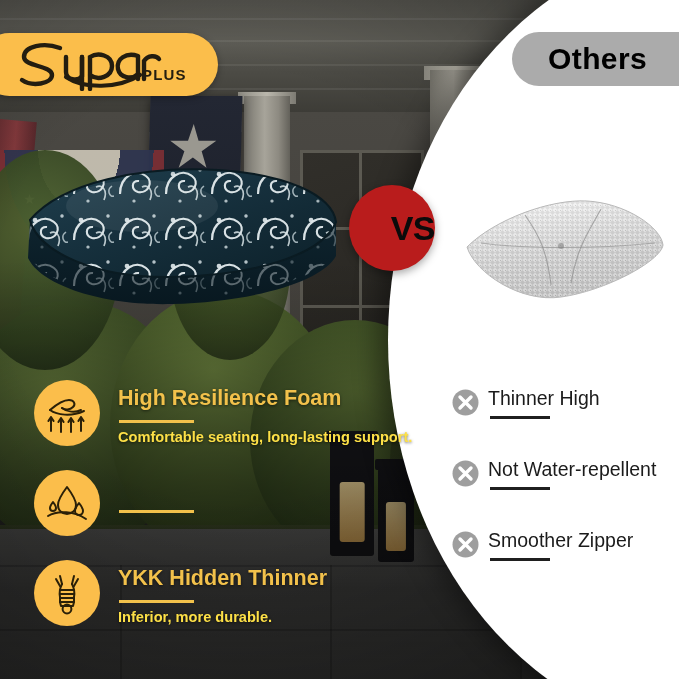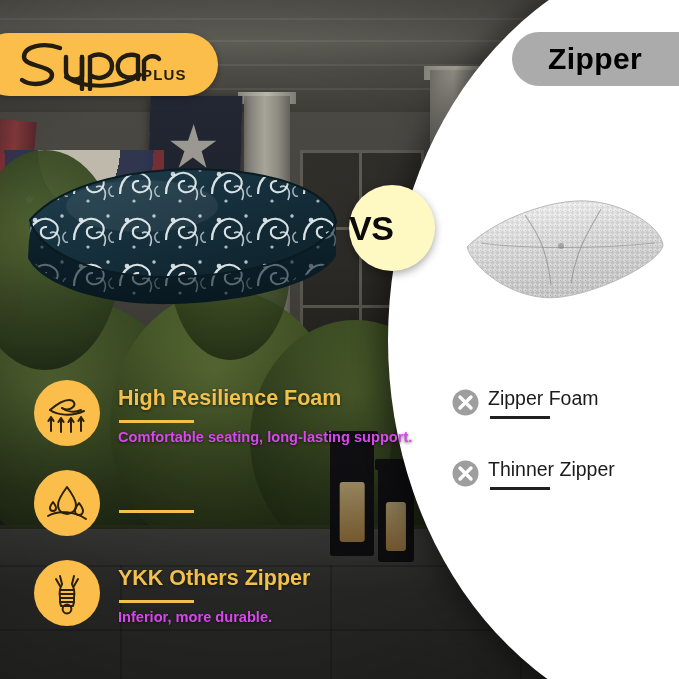--- a/index.html
+++ b/index.html
@@ -66,37 +66,37 @@
   .logo .plus{position:absolute;left:164px;top:33px;font-size:15px;font-weight:700;
     letter-spacing:1.2px;color:#231d10;}
 
   
   .others{position:absolute;left:512px;top:32px;width:200px;height:54px;background:#ABABAB;
     border-radius:28px;display:flex;align-items:center;justify-content:flex-start;}
   .others span{font-size:30px;font-weight:700;color:#000;letter-spacing:.4px;padding-left:36px;}
 
   
   .vs{position:absolute;left:349px;top:185px;width:86px;height:86px;border-radius:50%;
-    background:#fef9c3;display:flex;align-items:center;justify-content:flex-start;
+    background:#b91c1c;display:flex;align-items:center;justify-content:flex-end;
     box-shadow:0 3px 9px rgba(0,0,0,.35);}
   .vs span{font-size:34px;font-weight:700;color:#0b0b0b;letter-spacing:-.5px;}
 
   
   .cushion-left{position:absolute;left:22px;top:160px;width:320px;height:170px;}
   .cushion-right{position:absolute;left:455px;top:185px;width:215px;height:125px;}
 
   
   .features{position:absolute;left:34px;top:378px;width:350px;}
   .feat{position:relative;height:90px;}
   .feat .ico{position:absolute;left:0;top:2px;width:66px;height:66px;border-radius:50%;
     background:#FBBE4B;display:flex;align-items:center;justify-content:center;}
   .feat .ttl{position:absolute;left:84px;top:8px;font-size:21.5px;font-weight:700;color:#F2C14B;
     text-shadow:0 1px 3px rgba(0,0,0,.55);white-space:nowrap;}
   .feat .rule{position:absolute;left:85px;top:42px;width:75px;height:3px;background:#F2C14B;}
-  .feat .sub{position:absolute;left:84px;top:51px;font-size:14.6px;font-weight:600;color:#d946ef;
+  .feat .sub{position:absolute;left:84px;top:51px;font-size:14.6px;font-weight:600;color:#fde047;
     text-shadow:0 1px 3px rgba(0,0,0,.6);white-space:nowrap;}
 
   
   .cons{position:absolute;left:452px;top:385px;width:225px;}
   .con{position:relative;height:71px;}
   .con .xico{position:absolute;left:0;top:4px;}
   .con .ctxt{position:absolute;left:36px;top:2px;font-size:19.5px;color:#1b1b1b;white-space:nowrap;}
   .con .crule{position:absolute;left:38px;top:31px;width:60px;height:2.5px;background:#1f1f1f;}
 </style>
 </head>
@@ -240,21 +240,21 @@
         <path d="M76 50 L76 18 C84 13, 98 16, 98 27 C98 38, 84 42, 76 36"></path>
         <path d="M124 17 C112 13, 102 20, 104 30 C106 39, 118 41, 124 35 L124 17 L124 40"></path>
         <path d="M130 40 L130 22 C134 16, 142 16, 145 20"></path>
       </g>
       <path d="M52 38 C70 50, 104 50, 126 36" fill="none" stroke="#231d10" stroke-width="4.2" stroke-linecap="round"></path>
     </svg>
     <div class="plus">PLUS</div>
   </div>
 
   <div class="others">
-    <span>Zipper</span>
+    <span>Others</span>
   </div>
 
   <div class="vs">
     <span>VS</span>
   </div>
 
   <div class="features">
 
     <div class="feat">
       <div class="ico">
@@ -295,43 +295,51 @@
           <g fill="none" stroke="#2b2008" stroke-width="2" stroke-linecap="round" stroke-linejoin="round">
             <path d="M15 5 L17 13 M11 8 L15 15 M29 5 L27 13 M33 8 L29 15"></path>
             <path d="M17 13 C15 17, 14 21, 15 26 L15 31 M27 13 C29 17, 30 21, 29 26 L29 31"></path>
             <path d="M15 19 L29 19 M15 23 L29 23 M15 27 L29 27"></path>
             <path d="M15 31 L29 31 L28 35 L16 35 Z"></path>
             <circle cx="22" cy="38" r="4.4"></circle>
             <path d="M22 35 L22 34"></path>
           </g>
         </svg>
       </div>
-      <div class="ttl">YKK Others Zipper</div>
+      <div class="ttl">YKK Hidden Thinner</div>
       <div class="rule"></div>
       <div class="sub">Inferior, more durable.</div>
     </div>
 
   </div>
 
   <div class="cons">
 
     <div class="con">
       <svg class="xico" width="27" height="27" viewBox="0 0 27 27">
         <circle cx="13.5" cy="13.5" r="13" fill="#9e9e9e"></circle>
         <path d="M8 8 L19 19 M19 8 L8 19" stroke="#fff" stroke-width="3.4" stroke-linecap="round"></path>
       </svg>
-      <div class="ctxt">Zipper Foam</div>
+      <div class="ctxt">Thinner High</div>
       <div class="crule"></div>
     </div>
-
 
     <div class="con">
       <svg class="xico" width="27" height="27" viewBox="0 0 27 27">
         <circle cx="13.5" cy="13.5" r="13" fill="#9e9e9e"></circle>
         <path d="M8 8 L19 19 M19 8 L8 19" stroke="#fff" stroke-width="3.4" stroke-linecap="round"></path>
       </svg>
-      <div class="ctxt">Thinner Zipper</div>
+      <div class="ctxt">Not Water-repellent</div>
       <div class="crule"></div>
     </div>
 
+    <div class="con">
+      <svg class="xico" width="27" height="27" viewBox="0 0 27 27">
+        <circle cx="13.5" cy="13.5" r="13" fill="#9e9e9e"></circle>
+        <path d="M8 8 L19 19 M19 8 L8 19" stroke="#fff" stroke-width="3.4" stroke-linecap="round"></path>
+      </svg>
+      <div class="ctxt">Smoother Zipper</div>
+      <div class="crule"></div>
+    </div>
+
   </div>
 
 </div>
 
 </body></html>

